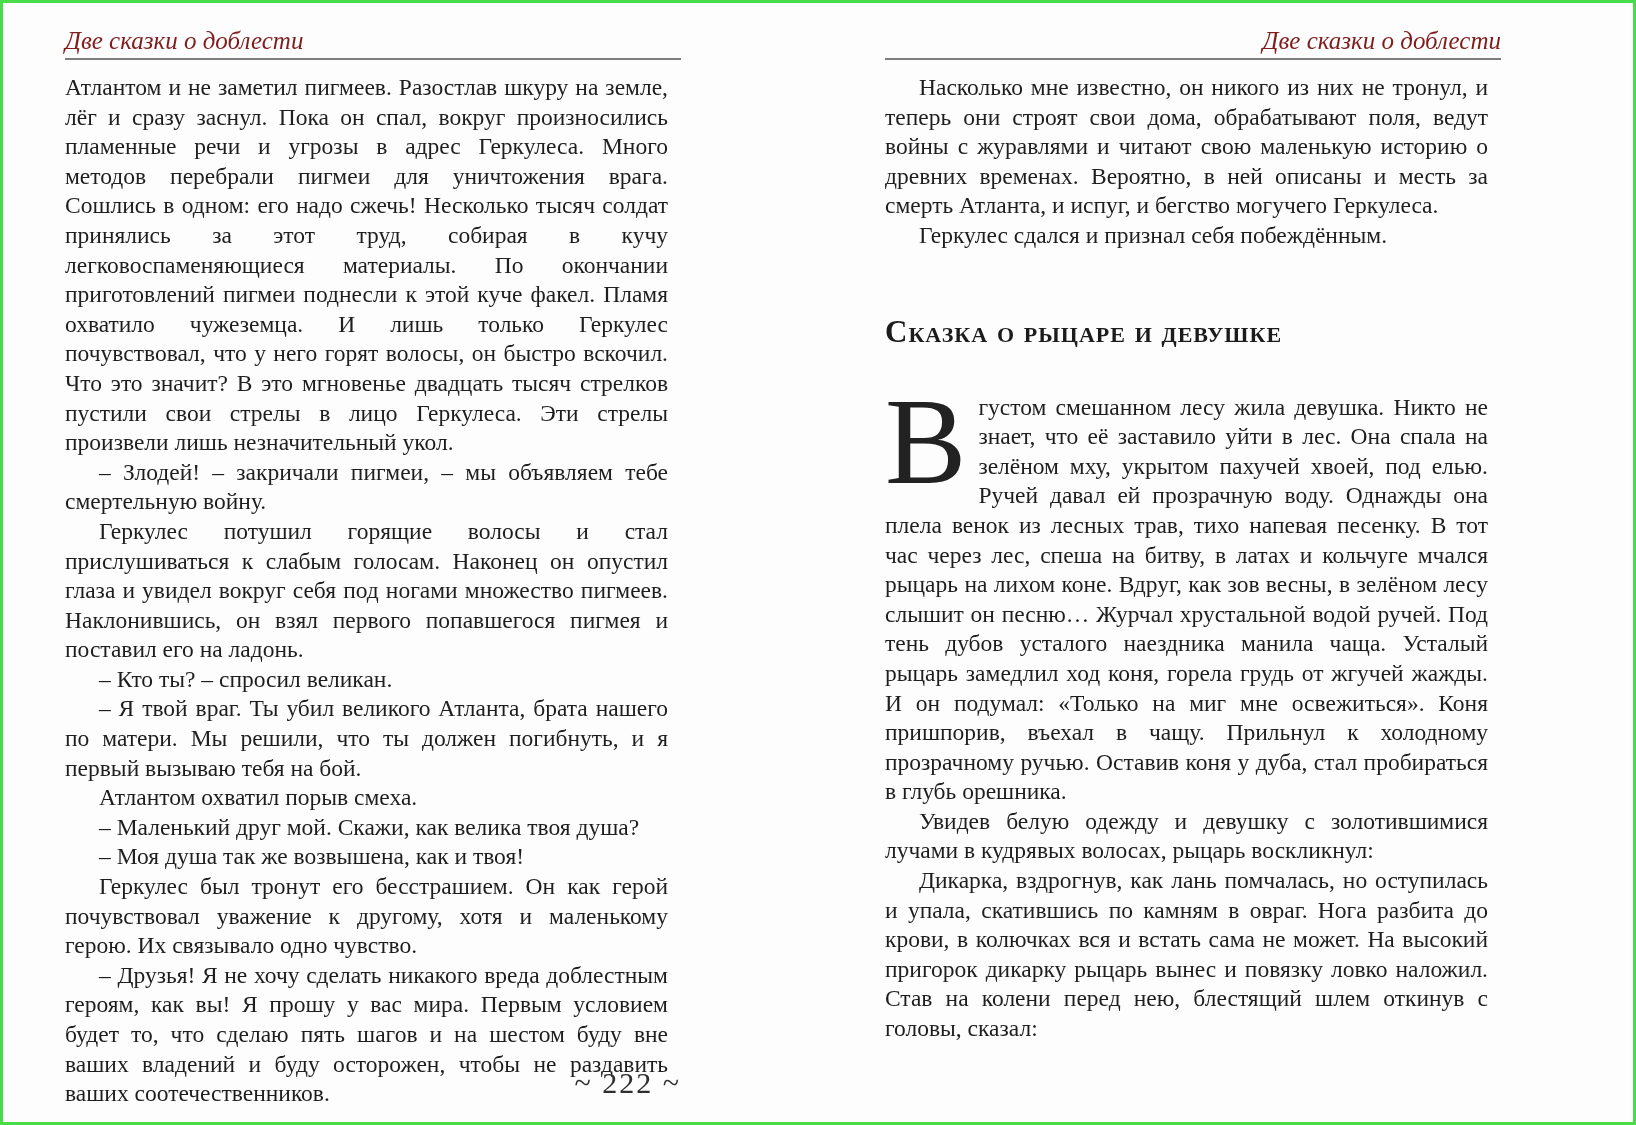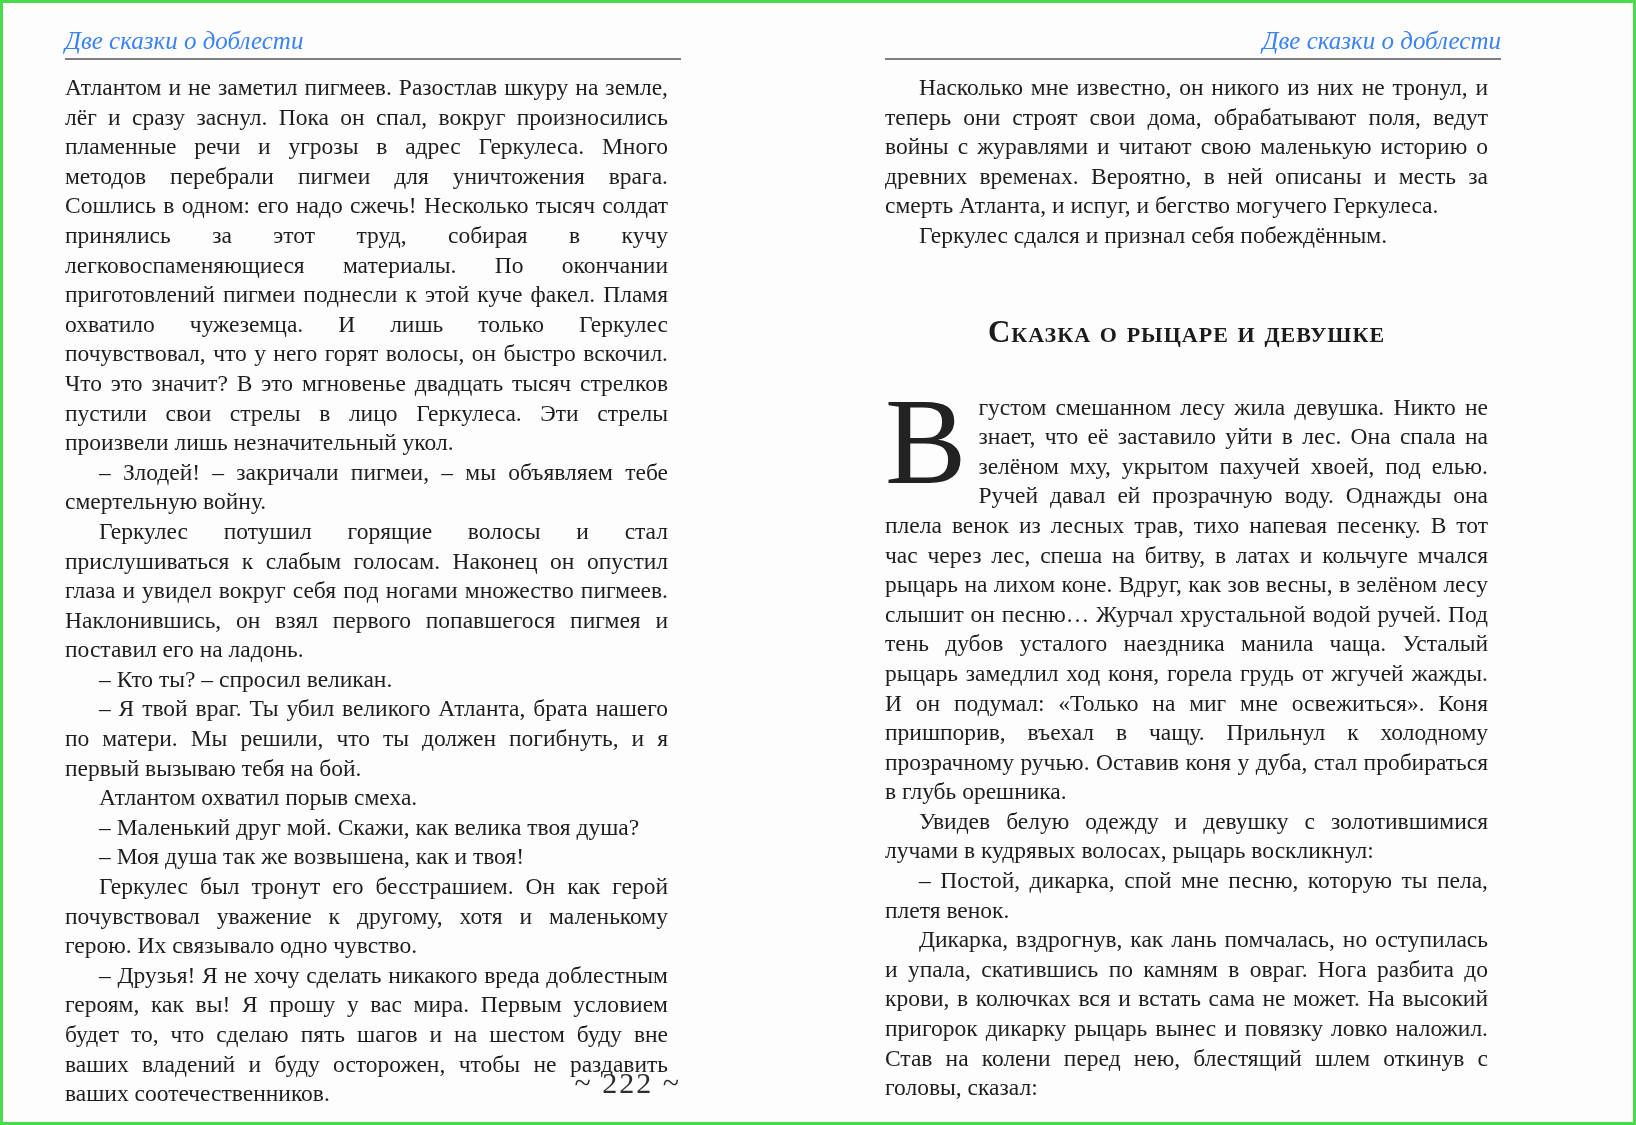--- a/index.html
+++ b/index.html
@@ -25,21 +25,21 @@
   .page.left  { left: 62px; }
   .page.right { left: 882px; }
 
   .running-head {
     position: absolute;
     top: 24px;
     left: 0;
     right: 0;
     font-style: italic;
     font-size: 25px;
-    color: #3b82f6;
+    color: #7f1d1d;
     border-bottom: 2px solid #7e7e7e;
     padding-bottom: 3px;
     text-align: left;
   }
   .page.right .running-head { text-align: right; }
 
   .body-text {
     position: absolute;
     top: 70px;
     left: 0;
@@ -50,21 +50,21 @@
     text-align: justify;
   }
   .para {
     margin: 0;
     text-indent: 34px;
   }
   .para.no-indent { text-indent: 0; }
 
   .section-heading {
     margin: 64px 0 44px 0;
-    text-align: center;
+    text-align: left;
     font-size: 31px;
     line-height: 34px;
     font-weight: bold;
     font-variant: small-caps;
     letter-spacing: 1px;
     color: #1c1c1c;
     text-indent: 0;
   }
 
   .drop-cap {
@@ -111,18 +111,17 @@
   <section class="page right">
     <header class="running-head">Две сказки о доблести</header>
     <div class="body-text">
       <p class="para">Насколько мне известно, он никого из них не тронул, и теперь они строят свои дома, обрабатывают поля, ведут войны с журавлями и читают свою маленькую историю о древних временах. Вероятно, в ней описаны и месть за смерть Атланта, и испуг, и бегство могучего Геркулеса.</p>
       <p class="para">Геркулес сдался и признал себя побеждённым.</p>
       <h2 class="section-heading">Сказка о рыцаре и девушке</h2>
       <p class="para no-indent">
         <span class="drop-cap">В</span><span>густом смешанном лесу жила девушка. Никто не знает, что её заставило уйти в лес. Она спала на зелёном мху, укрытом пахучей хвоей, под елью. Ручей давал ей прозрачную воду. Однажды она плела венок из лесных трав, тихо напевая песенку. В тот час через лес, спеша на битву, в латах и кольчуге мчался рыцарь на лихом коне. Вдруг, как зов весны, в зелёном лесу слышит он песню… Журчал хрустальной водой ручей. Под тень дубов усталого наездника манила чаща. Усталый рыцарь замедлил ход коня, горела грудь от жгучей жажды. И он подумал: «Только на миг мне освежиться». Коня пришпорив, въехал в чащу. Прильнул к холодному прозрачному ручью. Оставив коня у дуба, стал пробираться в глубь орешника.</span>
       </p>
       <p class="para">Увидев белую одежду и девушку с золотившимися лучами в кудрявых волосах, рыцарь воскликнул:</p>
-      <p class="para">– Постой, дикарка, спой мне песню, которую ты пела, плетя венок.</p>
       <p class="para">Дикарка, вздрогнув, как лань помчалась, но оступилась и упала, скатившись по камням в овраг. Нога разбита до крови, в колючках вся и встать сама не может. На высокий пригорок дикарку рыцарь вынес и повязку ловко наложил. Став на колени перед нею, блестящий шлем откинув с головы, сказал:</p>
     </div>
   </section>
 
 </div>
 
 </body></html>

